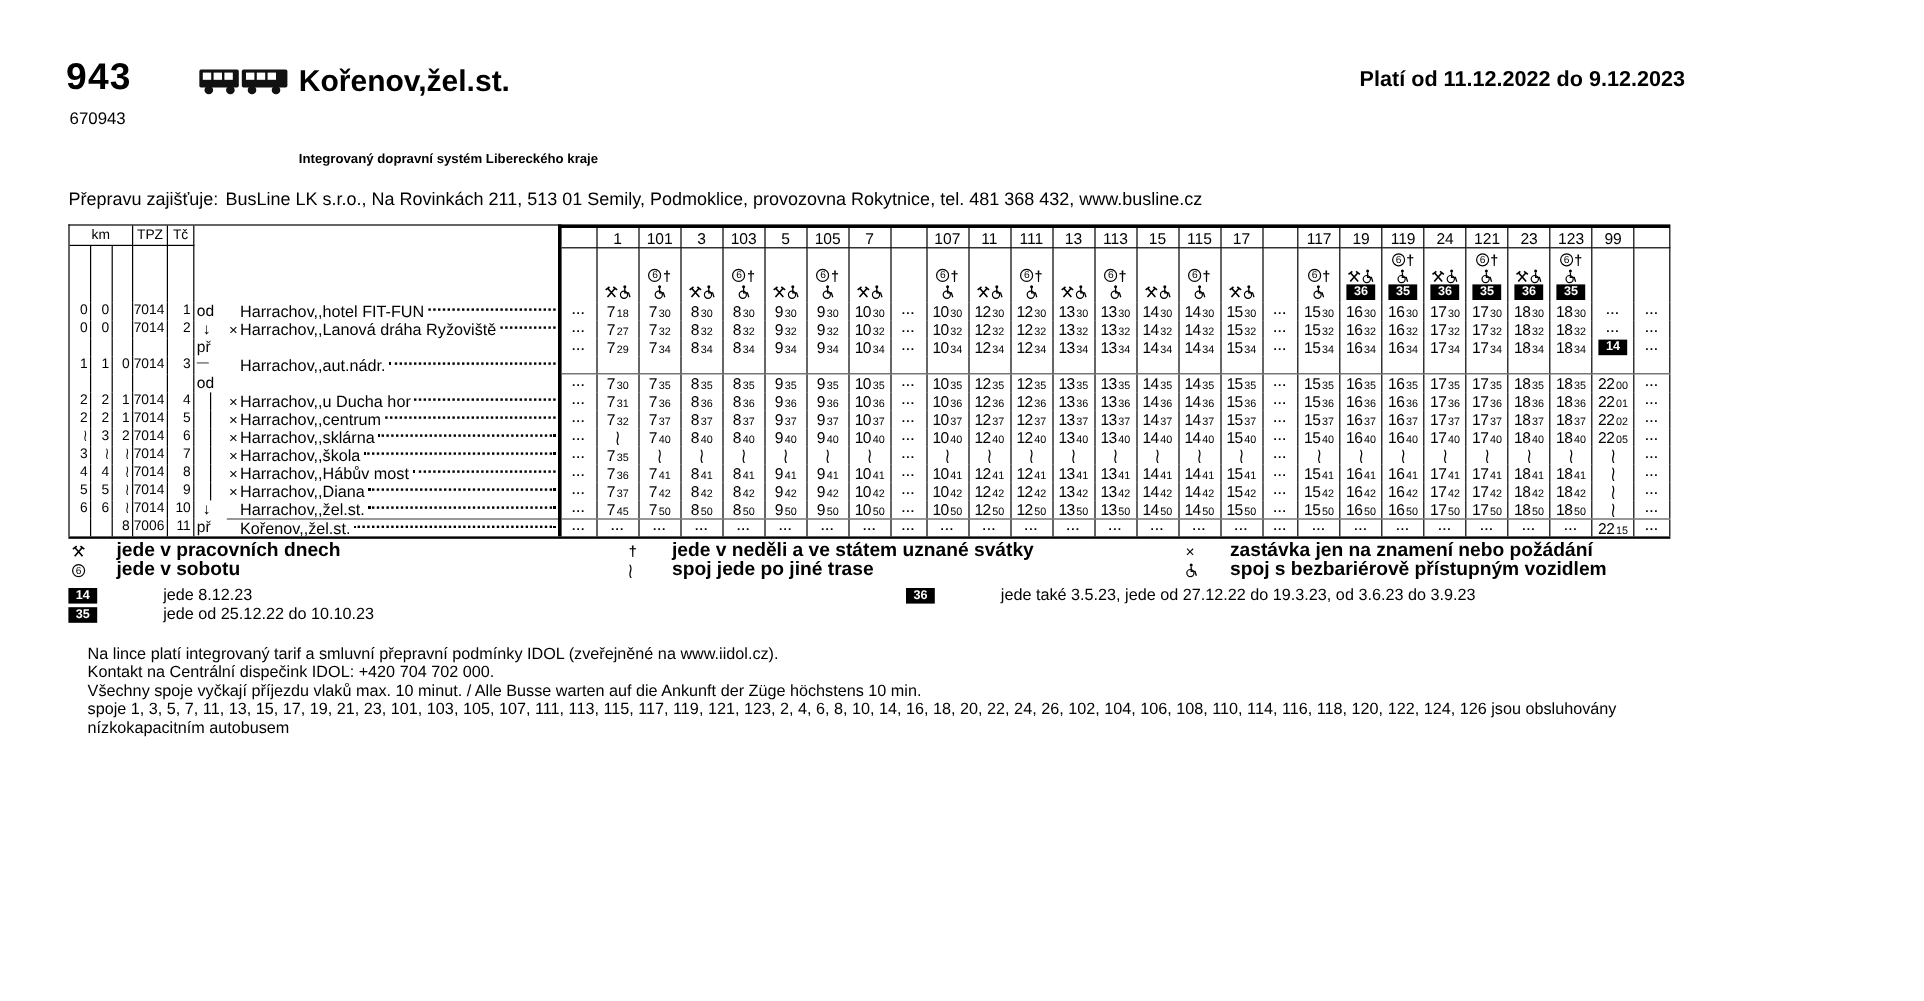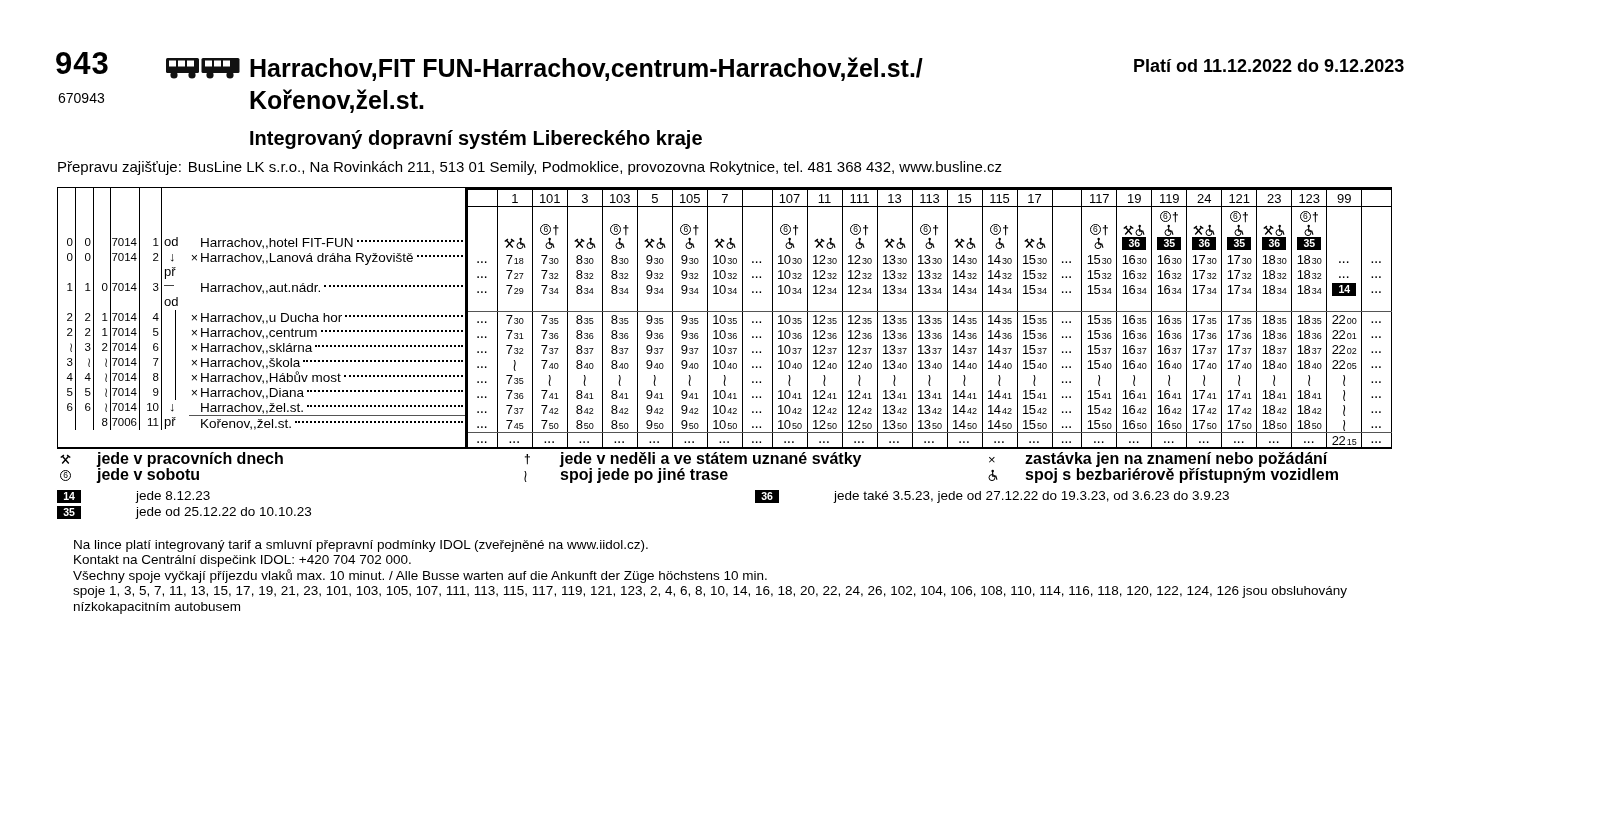--- a/index.html
+++ b/index.html
@@ -9,21 +9,21 @@
     font-family:"Liberation Sans", sans-serif; color:#000; overflow:hidden;
   }
   .abs { position:absolute; }
 
   
   #line-number { left:55px; top:46px; font-size:31px; font-weight:bold; letter-spacing:1px; }
   #line-code   { left:58px; top:90px; font-size:14px; }
   #bus-icon    { left:166px; top:55px; }
   #route-title { left:249px; top:52px; font-size:25px; font-weight:bold; line-height:32px; }
   #validity    { left:1133px; top:56px; font-size:18px; font-weight:bold; }
-  #subtitle    { left:249px; top:127px; font-size:20px; font-weight:bold; }
+  #subtitle    { left:249px; top:127px; font-size:11px; font-weight:bold; }
   #operator    { left:57px; top:158px; font-size:15px; }
   #operator .opval { margin-left:6px; }
 
   
   #ttable { left:57px; top:187px; display:flex; border-bottom:2px solid #000; }
 
   
   .tleft { width:408px; border-top:1px solid #000; border-left:1px solid #000; display:flex; flex-direction:column; }
   .lrow  { display:flex; height:15px; }
   .lrow.hrow { height:17px; }
@@ -100,31 +100,36 @@
     <rect x="39" y="5.5" width="7" height="6" fill="#fff"></rect>
     <rect x="48" y="5.5" width="7" height="6" fill="#fff"></rect>
     <rect x="57" y="5.5" width="7" height="6" fill="#fff"></rect>
     <circle cx="8" cy="20" r="3.6" fill="#111"></circle>
     <circle cx="26" cy="20" r="3.6" fill="#111"></circle>
     <circle cx="44" cy="20" r="3.6" fill="#111"></circle>
     <circle cx="64" cy="20" r="3.6" fill="#111"></circle>
   </svg>
 </div>
 <div class="abs" id="route-title">
-  <div>Harrachov,FIT FUN-Harrachov,centrum-Harrachov,žel.st./</div>
   <div>Kořenov,žel.st.</div>
 </div>
 <div class="abs" id="validity">Platí od 11.12.2022 do 9.12.2023</div>
 <div class="abs" id="subtitle">Integrovaný dopravní systém Libereckého kraje</div>
 <div class="abs" id="operator">
   <span>Přepravu zajišťuje:</span><span class="opval">BusLine LK s.r.o., Na Rovinkách 211, 513 01 Semily, Podmoklice, provozovna Rokytnice, tel. 481 368 432, www.busline.cz</span>
 </div>
 
 <div class="abs" id="ttable">
   <div class="tleft">
+    <div class="lrow hrow">
+      <div class="hcell ckm">km</div>
+      <div class="hcell ctpz">TPZ</div>
+      <div class="hcell ctc">Tč</div>
+      <div class="hfill"></div>
+    </div>
     <div class="lrow sprow">
       <div class="c1 lc"></div>
         <div class="c2 lc"></div>
         <div class="c3 lc"></div>
       <div class="c4 lc"></div>
         <div class="c5 lc"></div>
         <div class="c6r"></div>
         <div class="c7"></div>
     </div>
     <div id="left-body" style="display:flex;flex-direction:column;">

